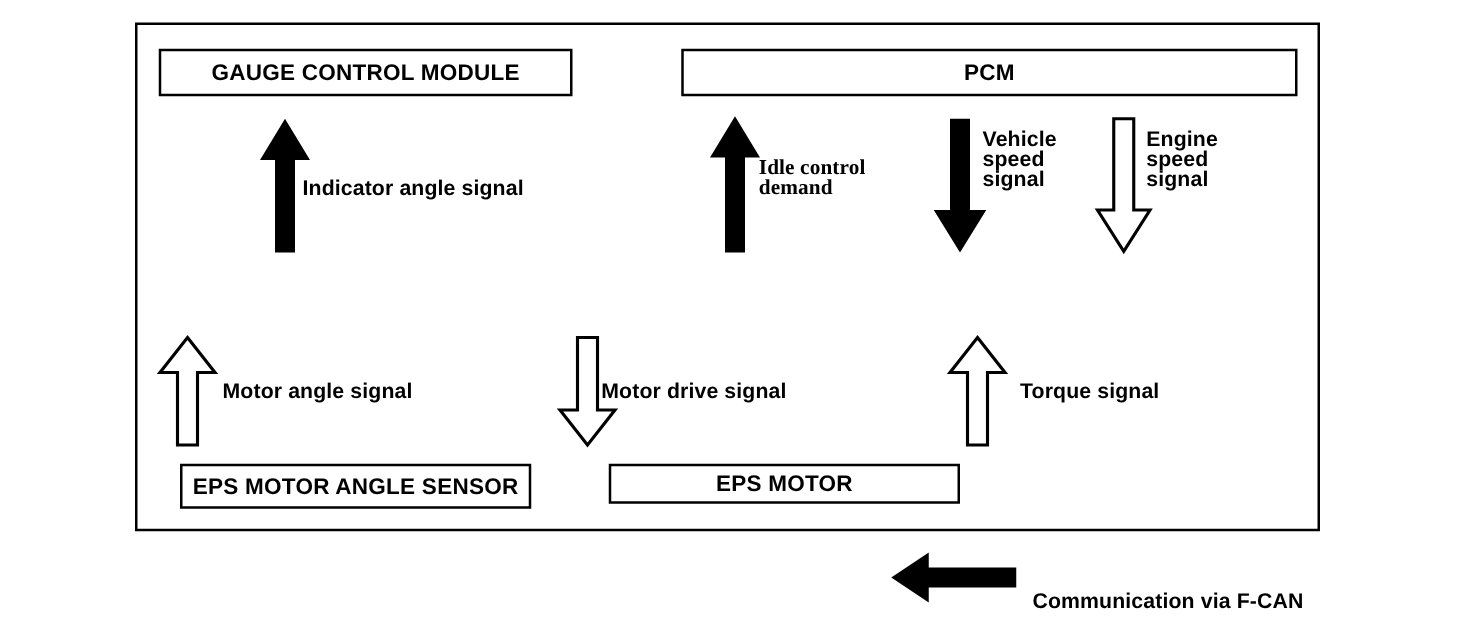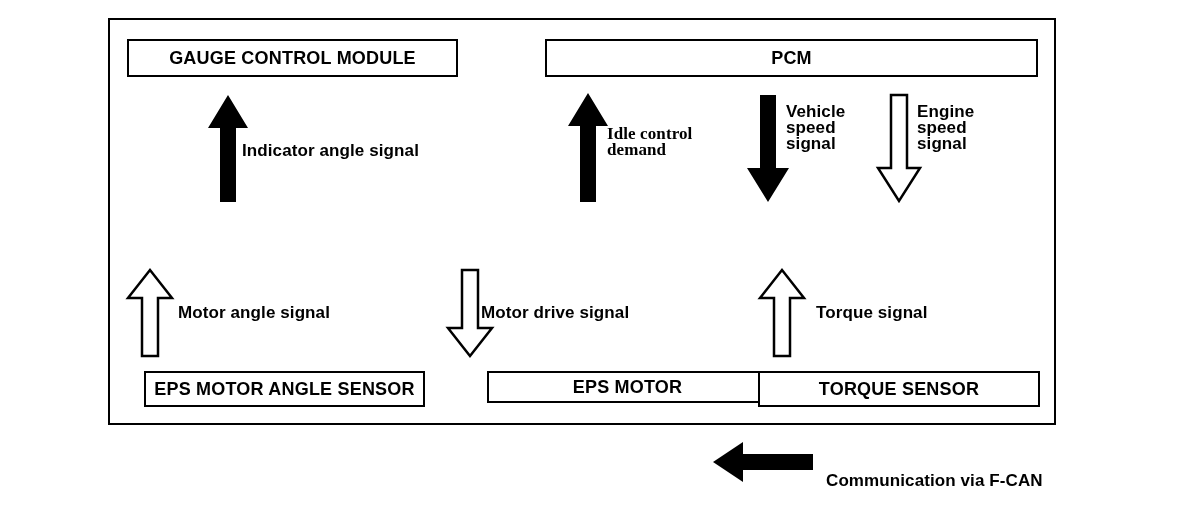--- a/index.html
+++ b/index.html
@@ -84,23 +84,20 @@
   </div>
   <div class="box box-pcm">
     <span>PCM</span>
   </div>
   <div class="box box-emas">
     <span>EPS MOTOR ANGLE SENSOR</span>
   </div>
   <div class="box box-motor">
     <span>EPS MOTOR</span>
   </div>
-  <div class="box box-torque">
-    <span>TORQUE SENSOR</span>
-  </div>
 
   <svg class="arrow-layer" viewBox="0 0 1184 512">
 
     <polygon class="arrow-filled" points="228,95 248,128 236,128 236,202 220,202 220,128 208,128"></polygon>
 
     <polygon class="arrow-filled" points="588,93 608,126 596,126 596,202 580,202 580,126 568,126"></polygon>
 
     <polygon class="arrow-filled" points="760,95 776,95 776,168 789,168 768,202 747,168 760,168"></polygon>
 
     <polygon class="arrow-open" points="891,95 907,95 907,168 920,168 899,201 878,168 891,168"></polygon>

